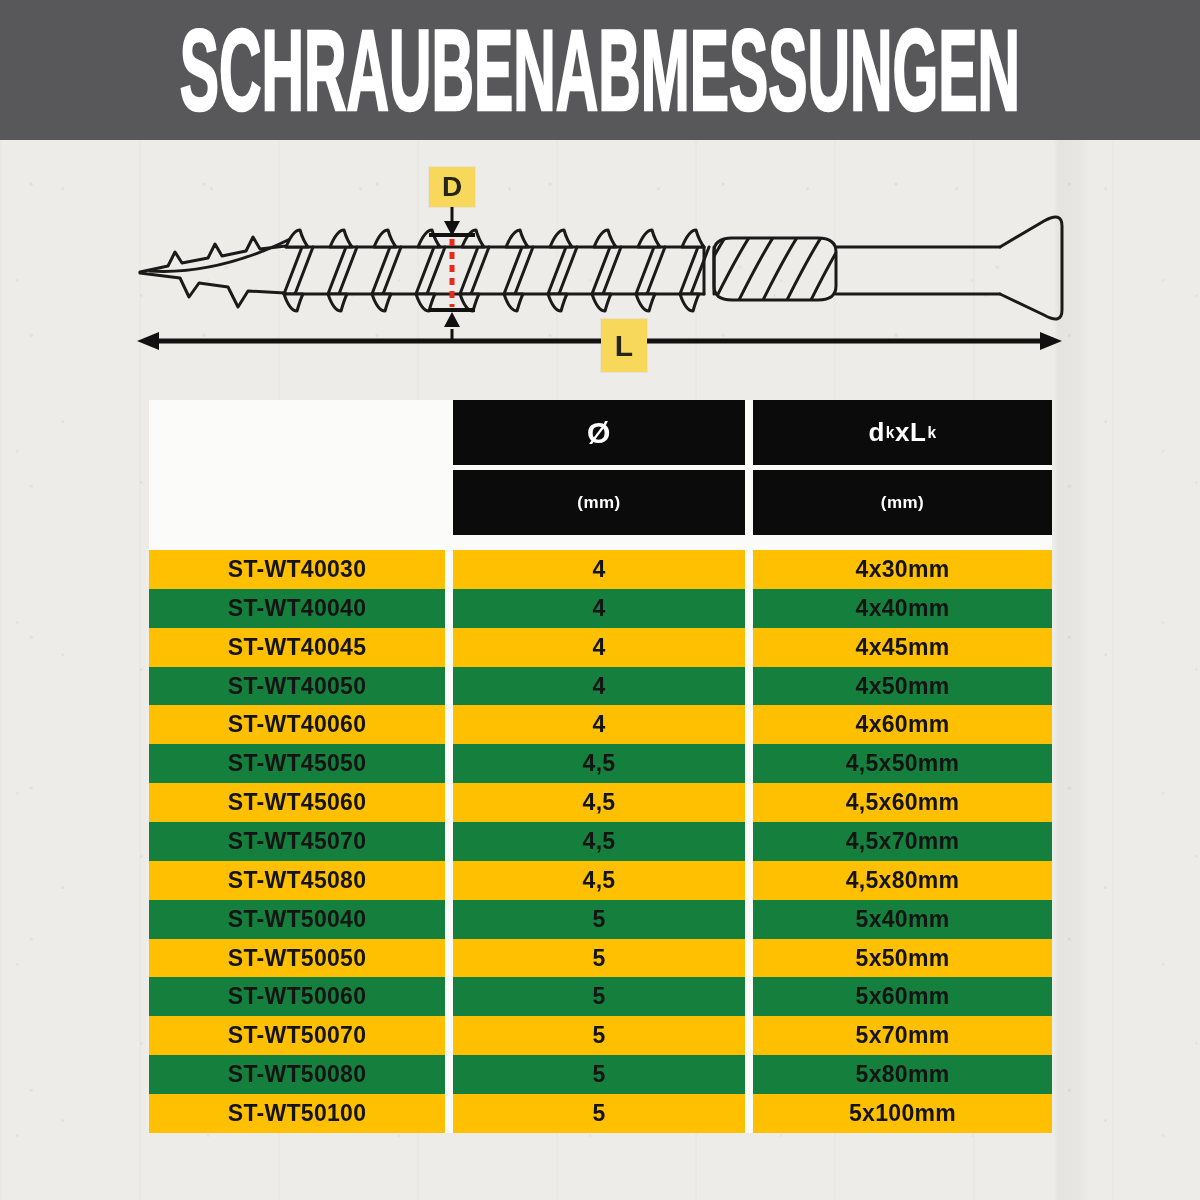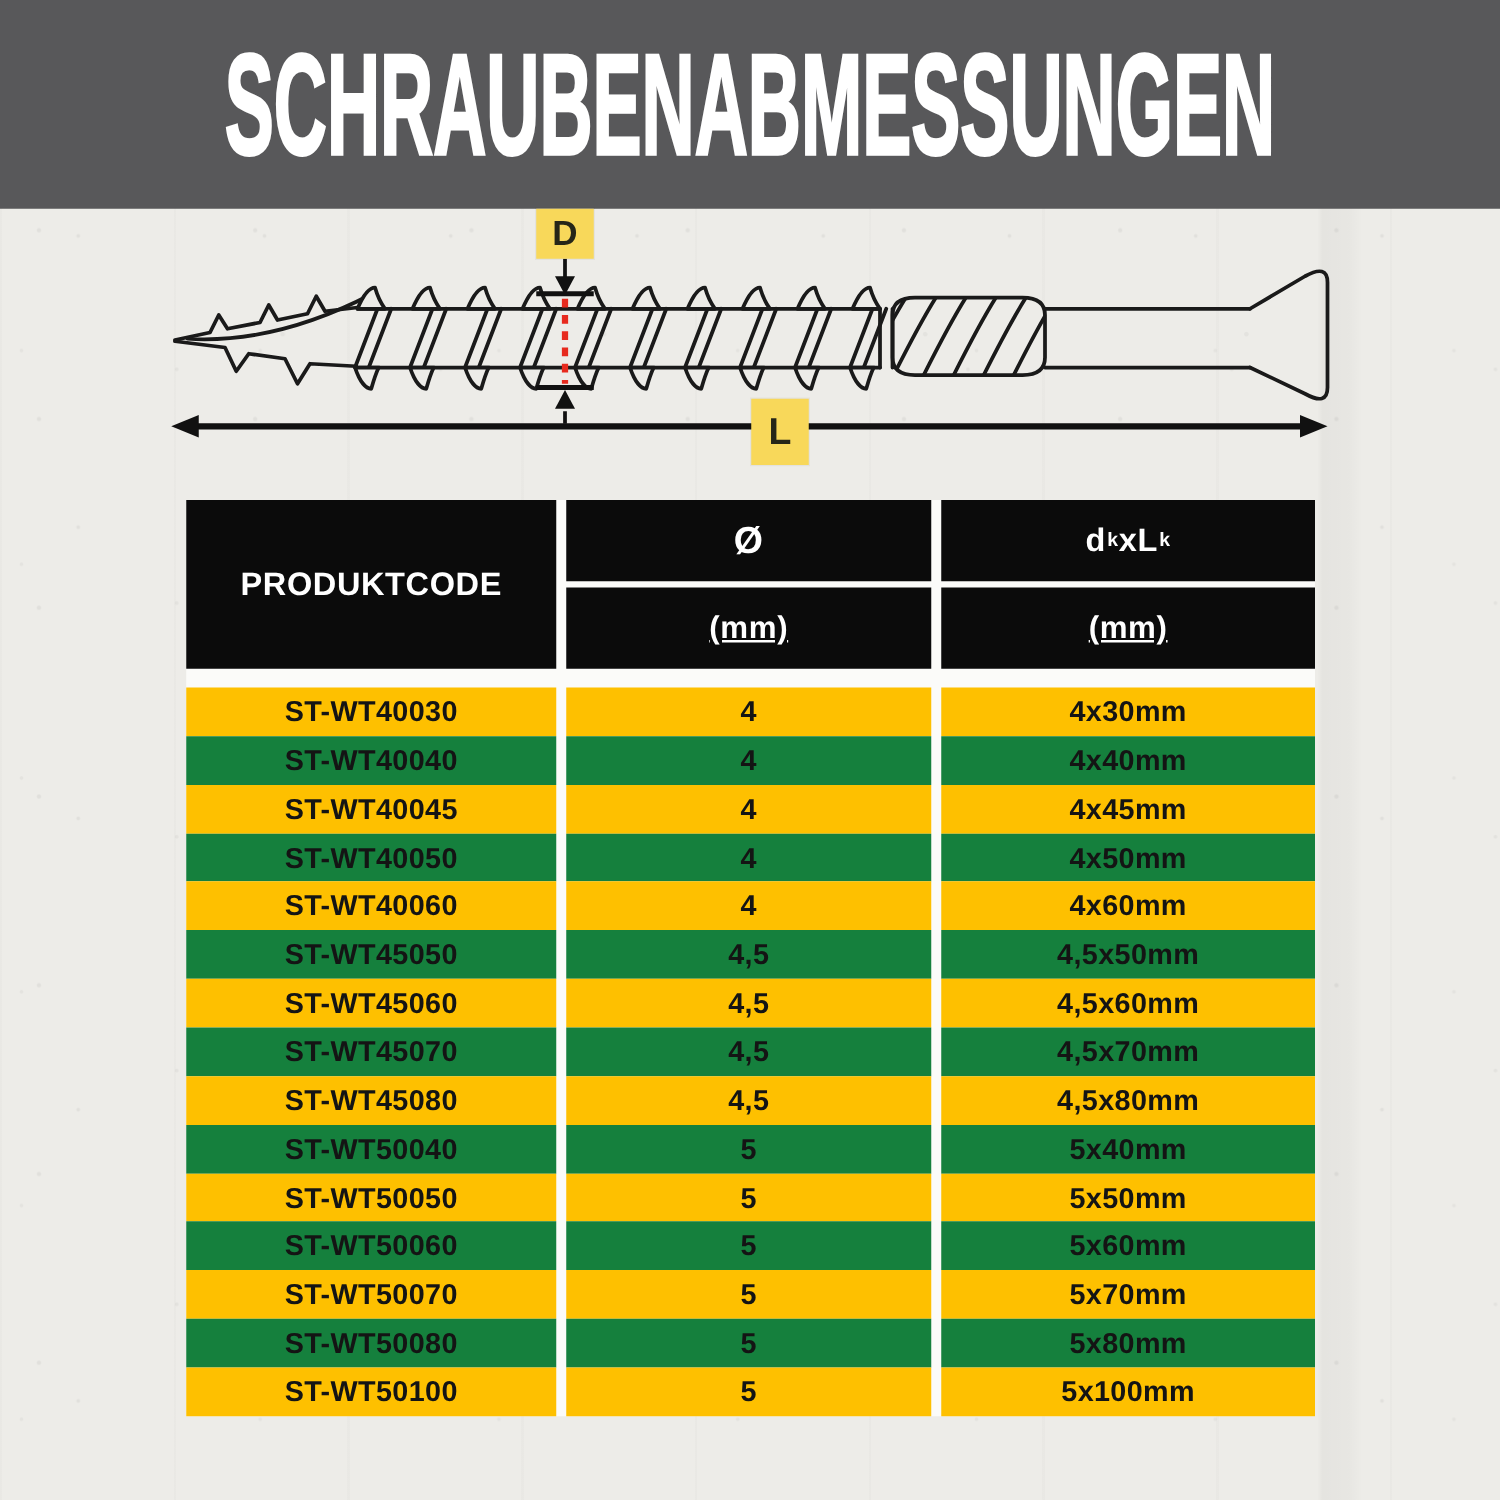--- a/index.html
+++ b/index.html
@@ -18,21 +18,21 @@
       radial-gradient(circle at 42% 81%, rgba(0,0,0,.05) 1px, transparent 1.9px),
       radial-gradient(circle at 88% 33%, rgba(0,0,0,.04) 1.4px, transparent 2.2px),
       radial-gradient(circle at 9% 64%, rgba(0,0,0,.04) 1px, transparent 1.8px),
       linear-gradient(90deg, transparent 0 1054px, rgba(0,0,0,.035) 1058px, rgba(0,0,0,.025) 1080px, transparent 1090px),
       repeating-linear-gradient(90deg, rgba(0,0,0,.016) 0 2px, transparent 2px 139px),
       linear-gradient(180deg, rgba(255,255,255,.35) 0 4px, transparent 10px);
     background-size:173px 151px,211px 187px,149px 233px,257px 201px,191px 171px,100% 100%,100% 100%,100% 100%;
   }
   
   .banner{
-    position:absolute;left:0;top:0;width:1200px;height:167px;
+    position:absolute;left:0;top:0;width:1200px;height:140px;
     background:#58585A;display:flex;align-items:center;justify-content:center;
   }
   .banner-title{
     color:#FFFFFF;font-weight:700;font-size:107px;line-height:140px;
     white-space:nowrap;display:inline-block;
     transform:scale(0.55,1.07);transform-origin:center center;
     -webkit-text-stroke:2.5px #FFFFFF;letter-spacing:0px;
   }
   
   .diagram-svg{position:absolute;left:0;top:140px;width:1200px;height:255px;}
@@ -53,21 +53,21 @@
     margin-bottom:2px;
   }
   .head-cell{
     background:#0B0B0B;color:#FFFFFF;font-weight:700;
     display:flex;align-items:center;justify-content:center;
     letter-spacing:0.5px;
   }
   .cell-produktcode{grid-row:1/3;grid-column:1;font-size:26px;}
   .cell-dia-sym{grid-row:1;grid-column:2;font-size:30px;}
   .cell-dk{grid-row:1;grid-column:3;font-size:26px;}
-  .cell-mm{font-size:25px;text-decoration:underline;}
+  .cell-mm{font-size:17px;}
   .cell-mm.c2{grid-row:2;grid-column:2;}
   .cell-mm.c3{grid-row:2;grid-column:3;}
   .sub{font-size:0.6em;vertical-align:-0.3em;margin-left:1px;}
   .table-body{
     display:grid;grid-template-columns:296px 292px 299px;
     column-gap:8px;grid-auto-rows:38.87px;margin-top:15px;
   }
   .table-row{display:contents;}
   .body-cell{
     display:flex;align-items:center;justify-content:center;
@@ -179,23 +179,20 @@
 
   <div class="dim-label label-d">
     <span>D</span>
   </div>
   <div class="dim-label label-l">
     <span>L</span>
   </div>
 
   <div class="product-table">
     <div class="table-header">
-      <div class="head-cell cell-produktcode">
-        <span>PRODUKTCODE</span>
-      </div>
       <div class="head-cell cell-dia-sym">
         <span>Ø</span>
       </div>
       <div class="head-cell cell-dk">
         <span>d</span>
           <span class="sub">k</span>
           <span> x </span>
           <span>L</span>
           <span class="sub">k</span>
       </div>

